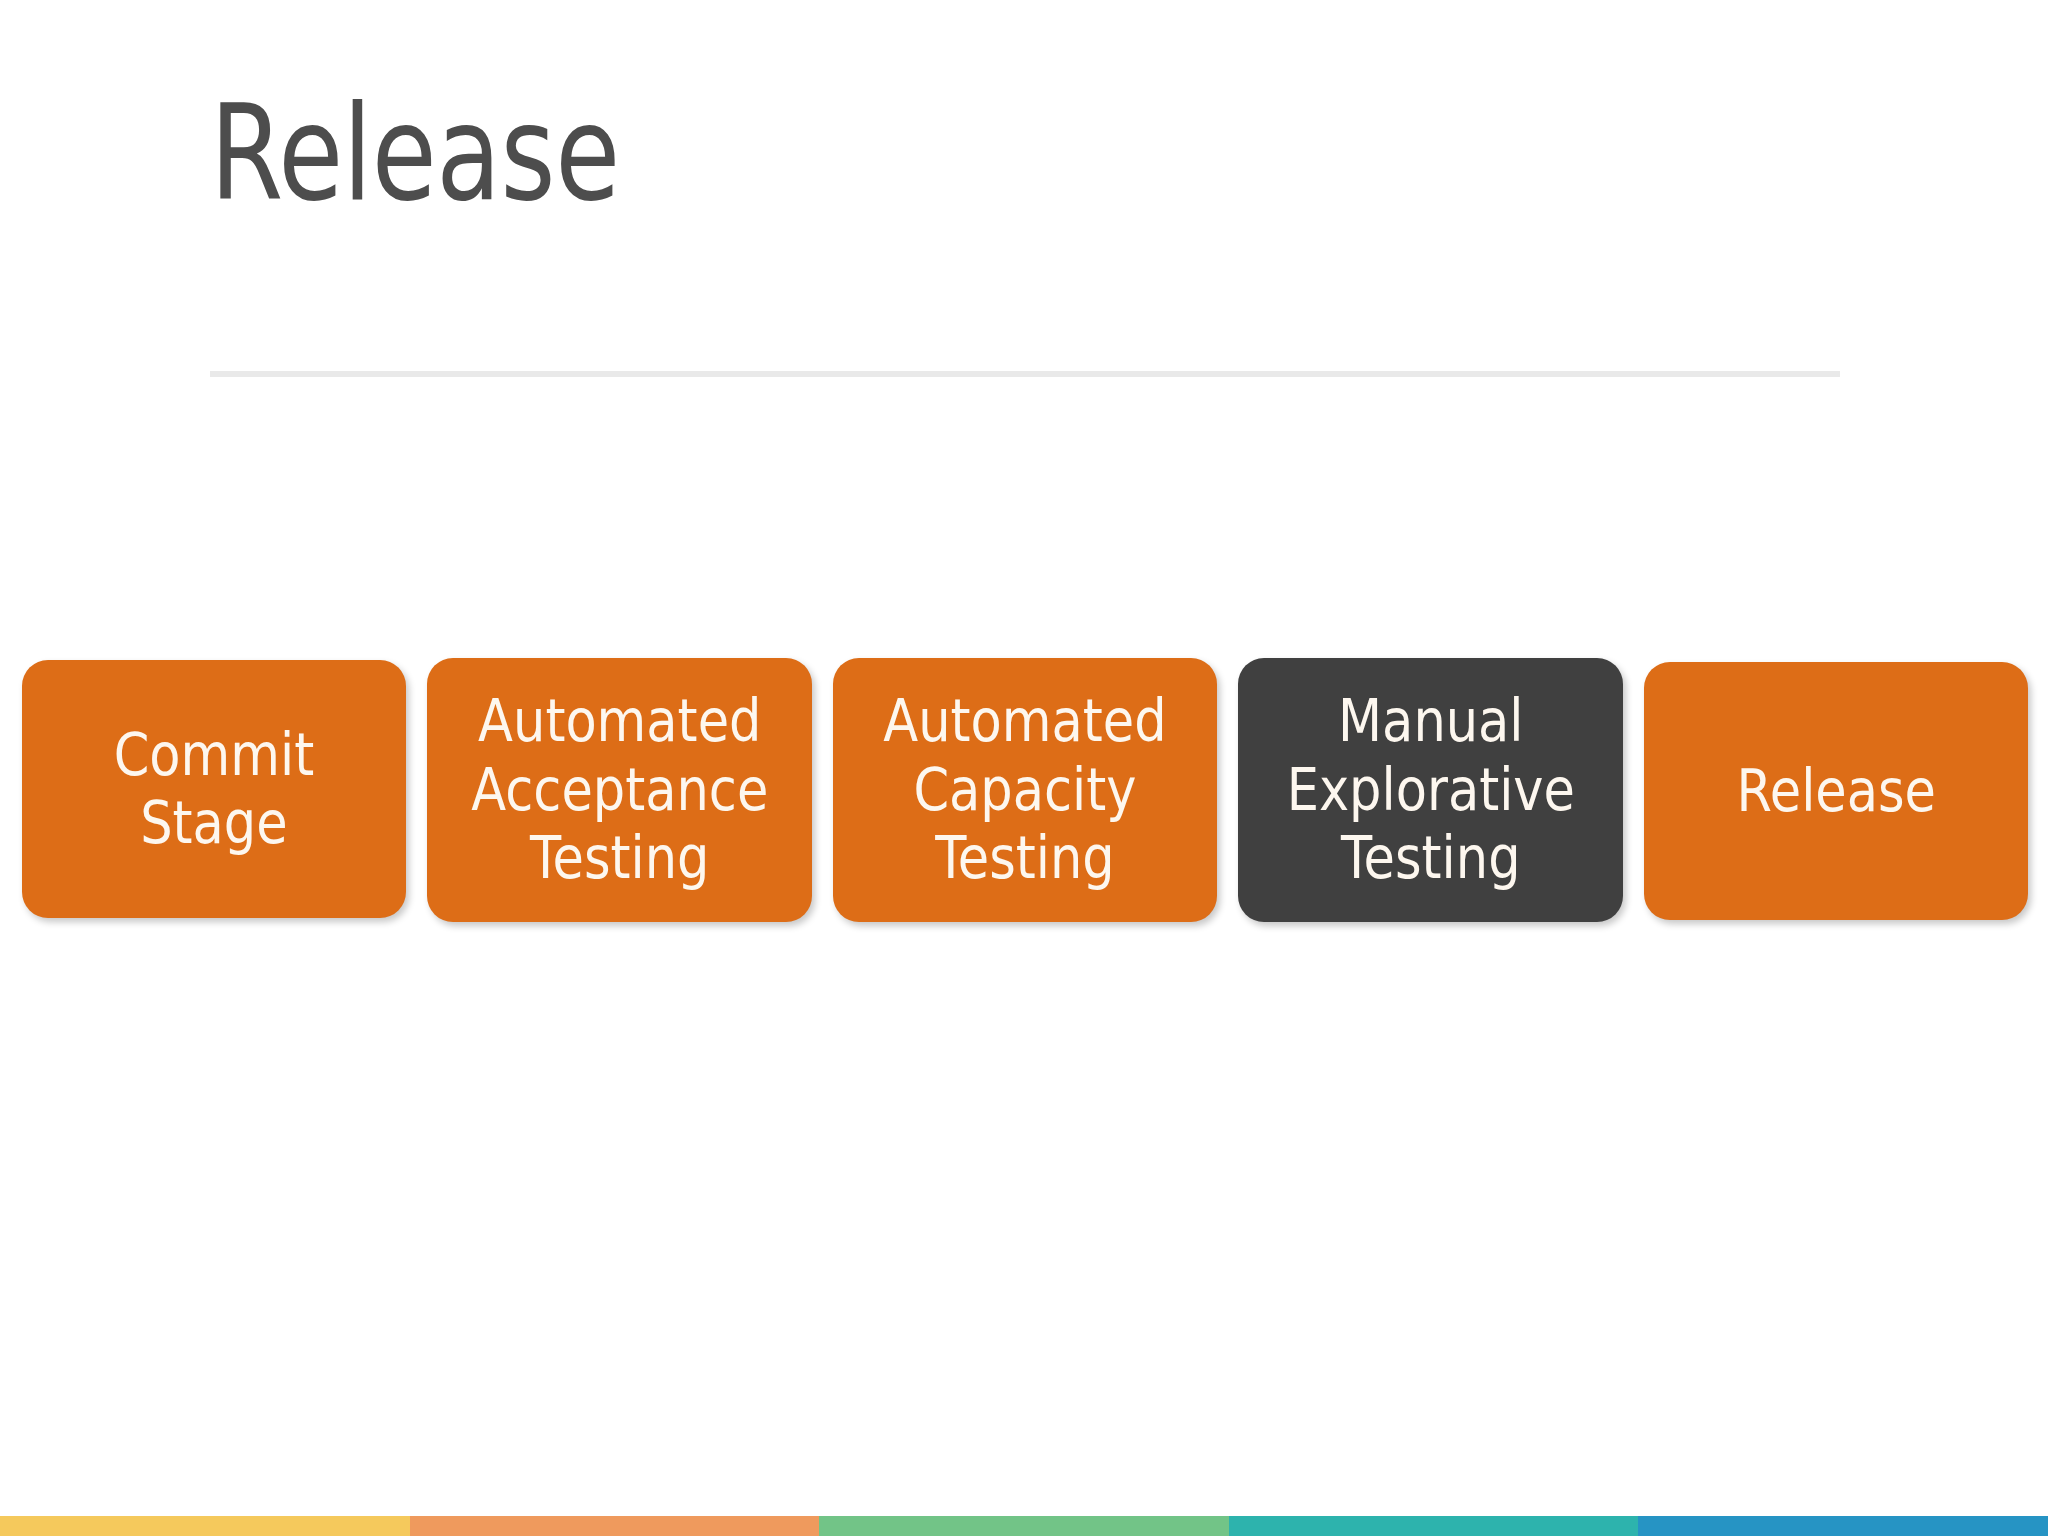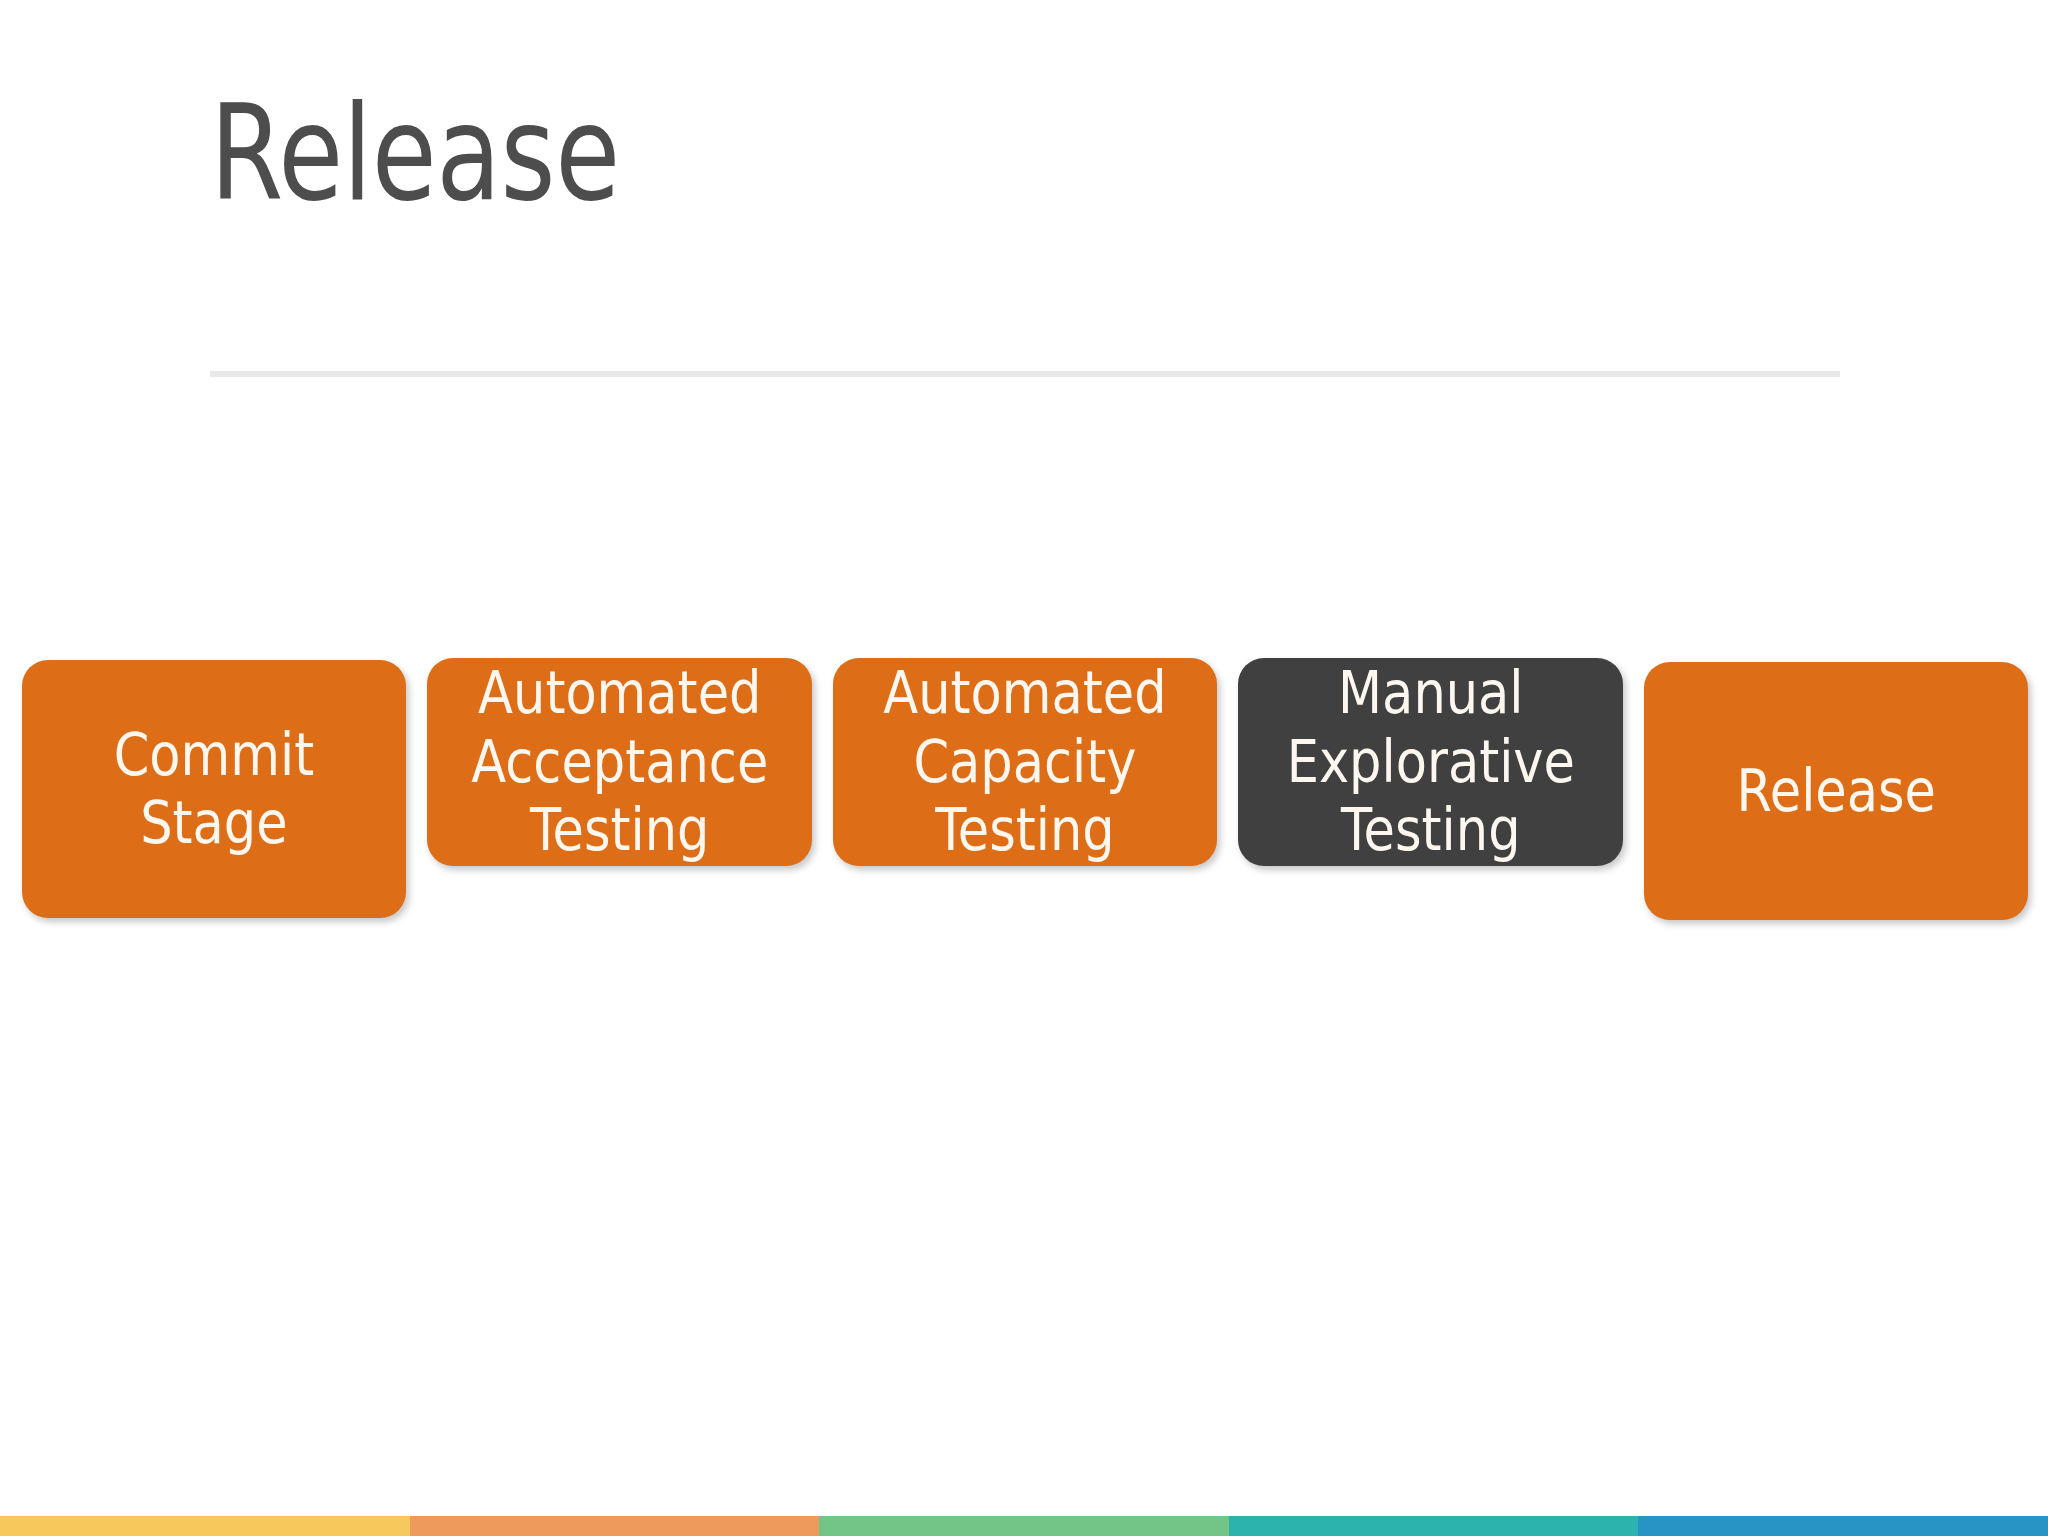--- a/index.html
+++ b/index.html
@@ -58,21 +58,21 @@
     width: 2006px;
     height: 268px;
     display: flex;
     flex-direction: row;
     align-items: flex-start;
     gap: 21px;
   }
 
   .stage-box {
     flex: 1 1 0;
-    height: 208px;
+    height: 264px;
     background: #dd6d17;
     border-radius: 26px;
     box-shadow: 3px 4px 7px rgba(0,0,0,0.22);
     display: flex;
     align-items: center;
     justify-content: center;
     box-sizing: border-box;
     padding: 4px 10px;
   }
 

